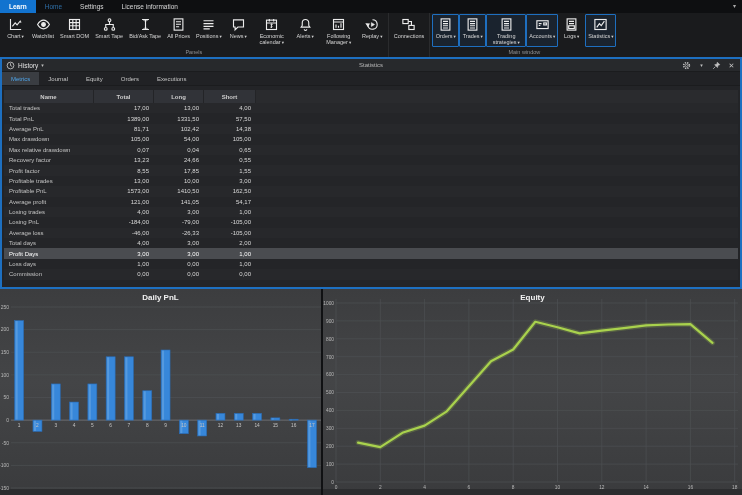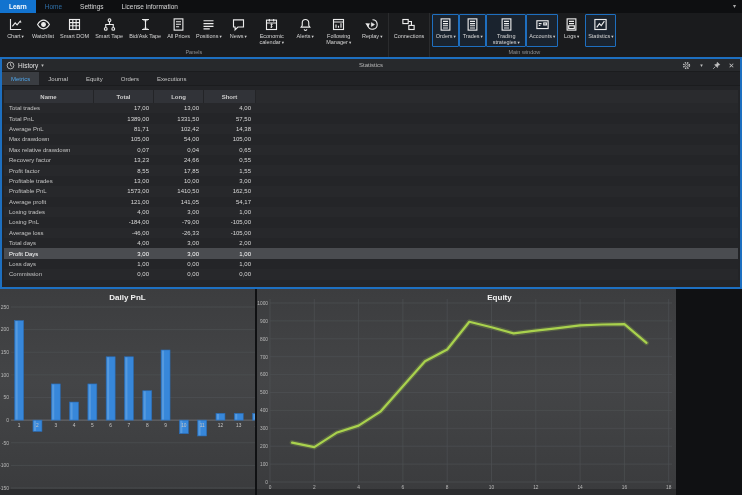--- a/index.html
+++ b/index.html
@@ -58,21 +58,21 @@
   .t-row.selected { background:#4a4c50; }
   .t-row.selected .cell { color:#ffffff; }
   .cell { font-size:6px; color:#c2c2c2; }
   .c-name { width:90px; padding-left:5px; }
   .c-val { text-align:right; padding-right:5px; color:#d8d8d8; }
   .c1 { width:60px; } .c2 { width:50px; } .c3 { width:52px; }
 
   
   .charts { position:absolute; top:289px; left:0; right:0; bottom:0; display:flex; background:#101113; }
   .chart-panel { position:relative; height:206px; overflow:hidden; }
-  #pnl-panel { width:255px; margin-right:2px; }
+  #pnl-panel { width:321px; margin-right:2px; }
   #equity-panel { flex:1; }
   .chart-title { position:absolute; top:4px; left:0; right:0; text-align:center;
     font-size:8px; font-weight:bold; color:#f2f2f2; z-index:2; }
   .chart-panel svg { display:block; }
 </style>
 </head>
 <body>
 
 <div class="screen">
 

